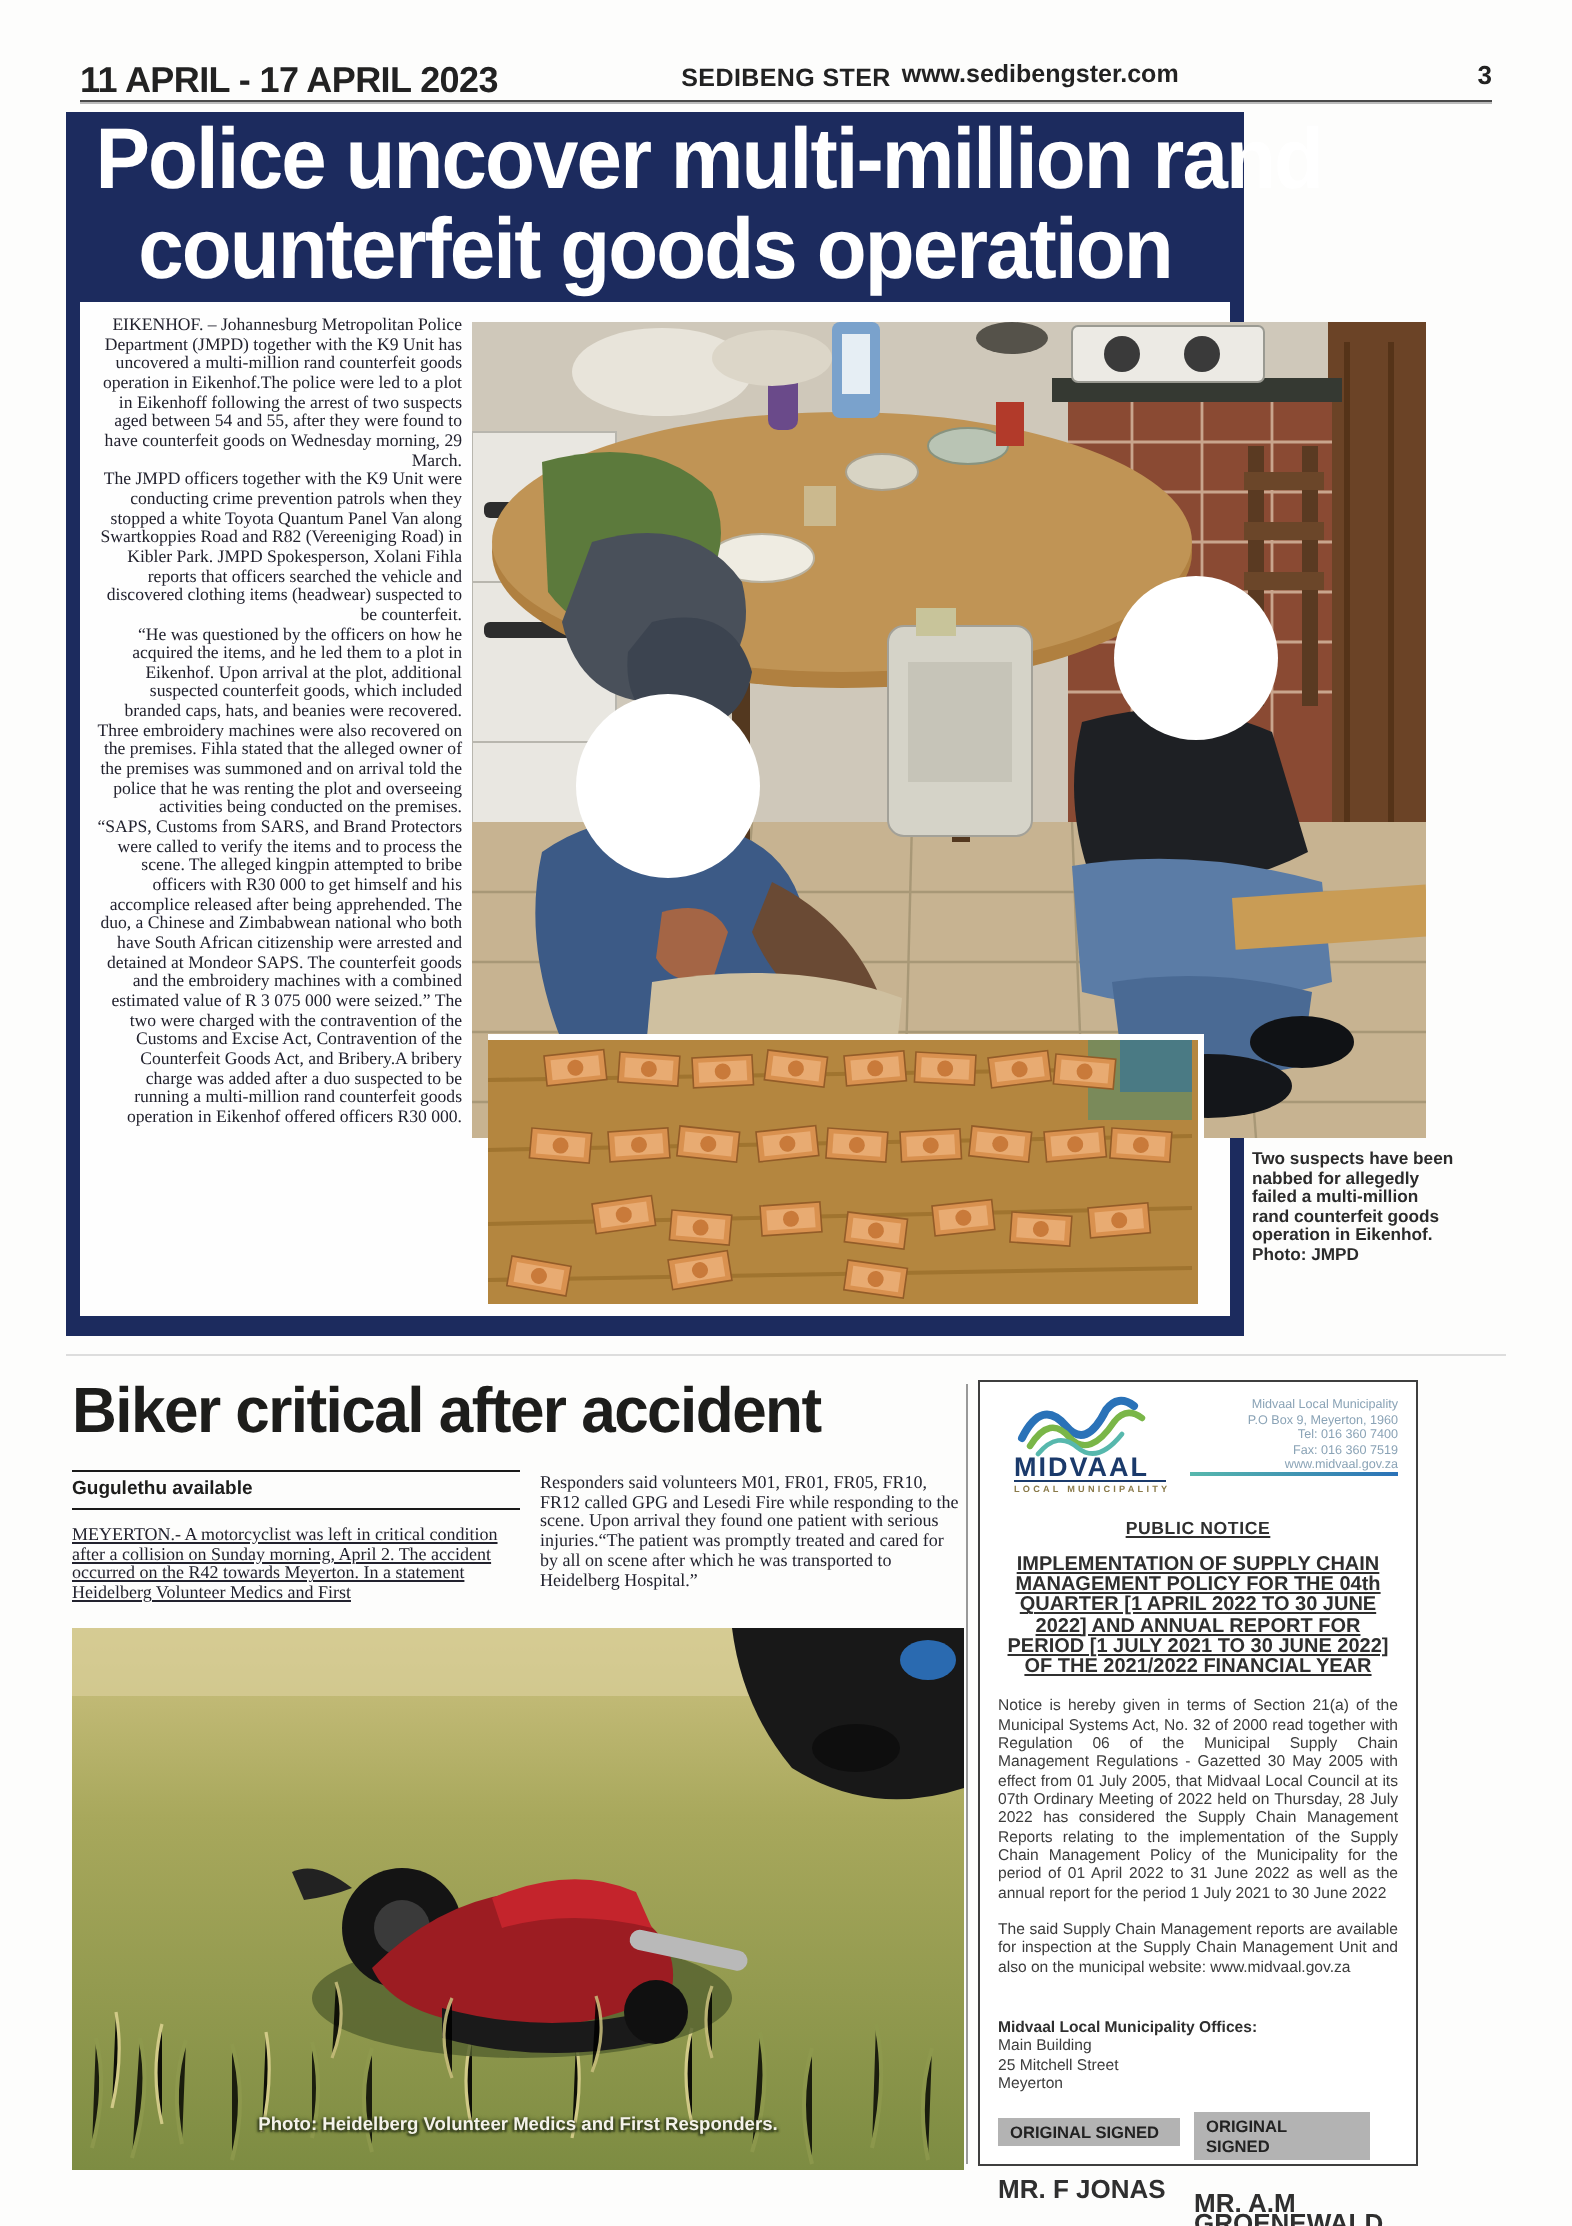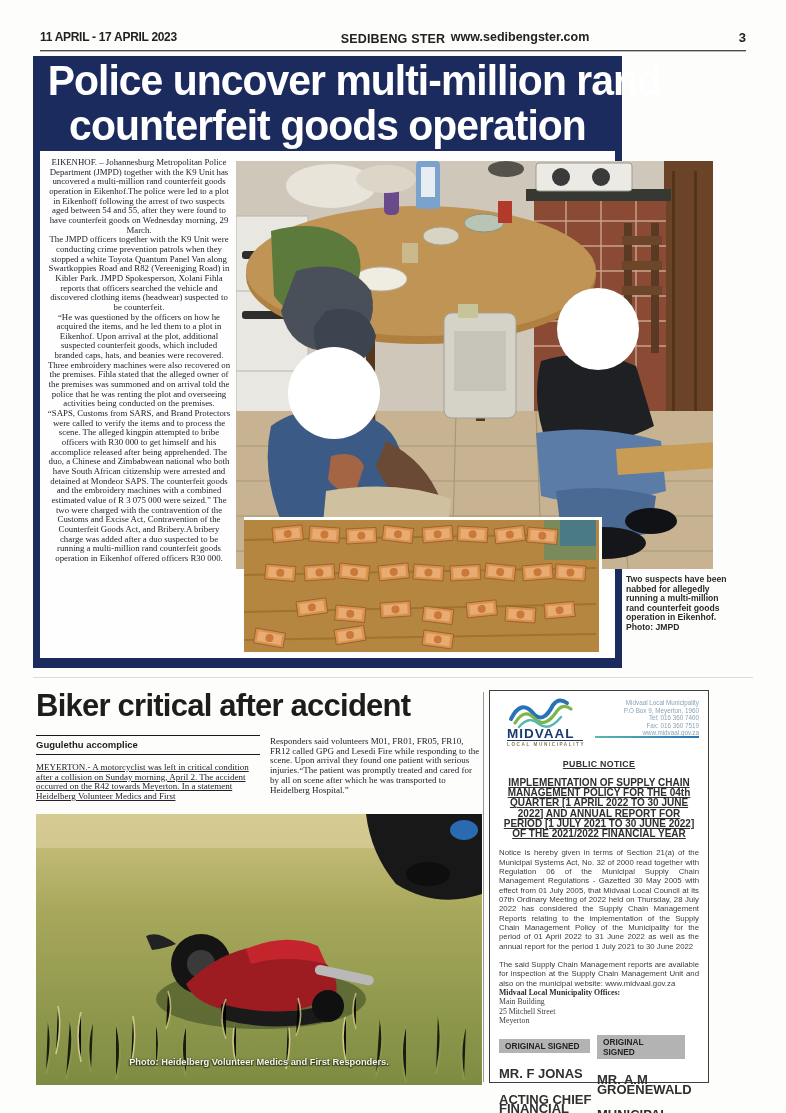--- a/index.html
+++ b/index.html
@@ -4,35 +4,35 @@
 <style>
   * { margin:0; padding:0; box-sizing:border-box; }
   body { background:#e9e9e9; }
   .page {
     position:relative; width:786px; height:1113px; background:#fdfdfc;
     margin:0 auto; overflow:hidden;
     font-family:"Liberation Sans", sans-serif; color:#1a1a1a;
   }
   
   .masthead { position:absolute; left:40px; right:40px; top:30px; height:20px; }
-  .mh-date { position:absolute; left:0; top:0; font-size:12px; font-weight:bold; letter-spacing:-0.3px; color:#222; }
+  .mh-date { position:absolute; left:0; top:0; font-size:18px; font-weight:bold; letter-spacing:-0.3px; color:#222; }
   .mh-title { position:absolute; left:0; right:0; top:2px; text-align:center; font-size:12.5px; font-weight:bold; letter-spacing:0.2px; color:#222; }
   .mh-site { position:absolute; left:68%; top:0; transform:translateX(-50%); font-size:12.5px; font-weight:bold; color:#222; }
   .mh-page { position:absolute; right:0; top:0; font-size:13px; font-weight:bold; color:#222; }
   .mh-rule { position:absolute; left:40px; right:40px; top:50px; height:2px; background:#4a4a4a; border-bottom:1px solid #bbb; }
 
   
   .lead-box { position:absolute; left:33px; top:56px; width:589px; height:612px; background:#1c2b5e; }
   .lead-headline { position:absolute; left:0; right:0; top:2px; text-align:center; color:#fff;
     font-weight:bold; font-size:43px; line-height:45px; letter-spacing:-1px;
     transform:scaleX(0.95); transform-origin:50% 0; white-space:nowrap; }
   .lead-headline .hl2 { display:block; }
   .lead-inner { position:absolute; left:7px; right:7px; top:95px; bottom:10px; background:#fefefe; }
   .lead-body { position:absolute; left:7px; top:7px; width:184px; font-family:"Liberation Serif", serif;
-    font-size:8.8px; line-height:9.65px; color:#22222e; text-align:center; }
+    font-size:8.8px; line-height:9.65px; color:#22222e; text-align:right; }
   .lead-body p { margin:0; }
   .kitchen-photo { position:absolute; left:196px; top:10px; width:477px; height:408px; background:#cfc8ba; }
   .money-photo { position:absolute; left:204px; top:366px; width:358px; height:138px;
     border:3px solid #fefefe; border-left:none; background:#b4863f; }
   .lead-caption { position:absolute; left:586px; top:424px; width:102px;
     font-size:8.6px; line-height:9.6px; font-weight:bold; color:#2b2b2b; }
 
   .section-rule { position:absolute; left:33px; right:33px; top:677px; height:1px; background:#999; border-bottom:1px solid #ddd; }
 
   
@@ -57,21 +57,21 @@
   .notice-logo { position:absolute; left:0; top:0; }
   .notice-address { position:absolute; right:0; top:2px; text-align:right;
     font-size:6.3px; line-height:7.6px; color:#8aa3b6; }
   .notice-head-rule { position:absolute; left:96px; right:0; top:39px; height:2.5px;
     background:linear-gradient(90deg,#57b8ad,#2a72b8); border-bottom:1px solid #fff; }
   .notice-public { margin-top:10px; text-align:center; font-size:8.8px; font-weight:bold;
     text-decoration:underline; color:#2f2f2f; letter-spacing:0.3px; }
   .notice-subject { margin:9px auto 0 auto; width:97%; text-align:center; font-size:10px; line-height:10.2px;
     font-weight:bold; text-decoration:underline; color:#2f2f2f; }
   .notice-body { margin-top:9px; font-size:7.8px; line-height:9.35px; text-align:justify; color:#3c3c3c; }
-  .notice-offices { margin-top:0; font-size:7.8px; line-height:9.3px; color:#3c3c3c;font-family:Liberation Serif, serif; }
+  .notice-offices { margin-top:21px; font-size:7.8px; line-height:9.3px; color:#3c3c3c; }
   .notice-offices .oh { font-weight:bold; color:#2f2f2f; }
   .notice-signs { display:flex; justify-content:flex-start; margin-top:10px; }
   .sign-col { width:49%; }
   .sign-col.right { width:44%; }
   .stamp { display:inline-block; background:#b3b3b3; color:#222; font-weight:bold; font-size:8.3px;
     padding:2px 10px 2px 6px; }
   .sign-name { margin-top:16px; font-weight:bold; font-size:13px; line-height:9.5px; color:#2f2f2f; }
   .notice-foot { display:flex; margin-top:16px; font-size:7.9px; font-weight:bold; color:#2f2f2f; }
   .notice-foot .nf-date { width:56%; }
 </style>
@@ -258,28 +258,28 @@
             <use href="#bn" transform="translate(222,83) rotate(-6)"></use>
               <use href="#bn" transform="translate(262,86) rotate(4)"></use>
             <use href="#bn" transform="translate(300,84) rotate(-5)"></use>
             <use href="#bn" transform="translate(12,108) rotate(10)"></use>
               <use href="#bn" transform="translate(90,110) rotate(-9)"></use>
             <use href="#bn" transform="translate(180,110) rotate(8)"></use>
           </g>
         </svg>
       </div>
 
-      <div class="lead-caption">Two suspects have been nabbed for allegedly running a multi-million rand counterfeit goods operation in Eikenhof. Photo: JMPD</div>
+      <div class="lead-caption">Two suspects have been nabbed for allegedly failed a multi-million rand counterfeit goods operation in Eikenhof. Photo: JMPD</div>
     </div>
   </div>
 
   <div class="section-rule"></div>
 
   <div class="biker-headline">Biker critical after accident</div>
-  <div class="biker-byline">Gugulethu accomplice</div>
+  <div class="biker-byline">Gugulethu available</div>
   <div class="biker-col biker-col1">MEYERTON.- A motorcyclist was left in critical condition after a collision on Sunday morning, April 2. The accident occurred on the R42 towards Meyerton. In a statement Heidelberg Volunteer Medics and First</div>
   <div class="biker-col biker-col2">Responders said volunteers M01, FR01, FR05, FR10, FR12 called GPG and Lesedi Fire while responding to the scene. Upon arrival they found one patient with serious injuries.“The patient was promptly treated and cared for by all on scene after which he was transported to Heidelberg Hospital.”</div>
 
   <div class="biker-photo">
     <svg width="446" height="271" viewBox="0 0 446 271">
       <defs>
         <linearGradient id="grass" x1="0" y1="0" x2="0" y2="1">
           <stop offset="0" stop-color="#cfc383"></stop>
           <stop offset="0.35" stop-color="#a8a85c"></stop>
           <stop offset="1" stop-color="#7d8c42"></stop>

